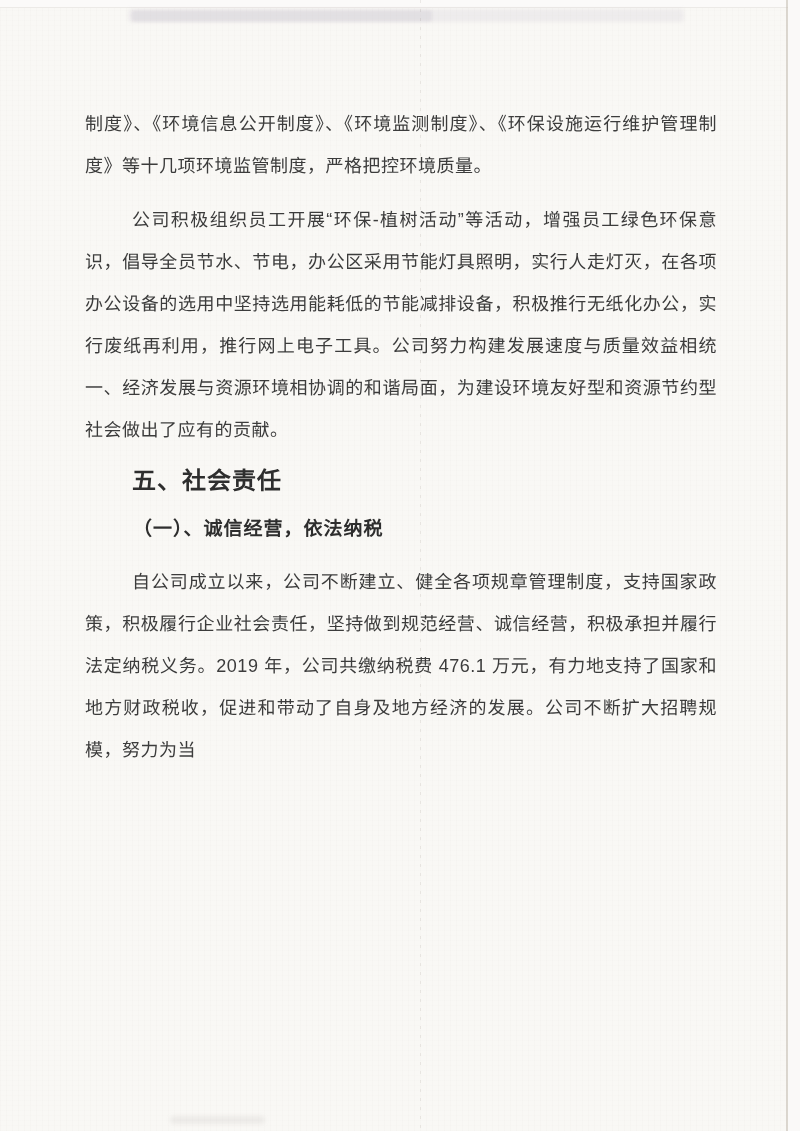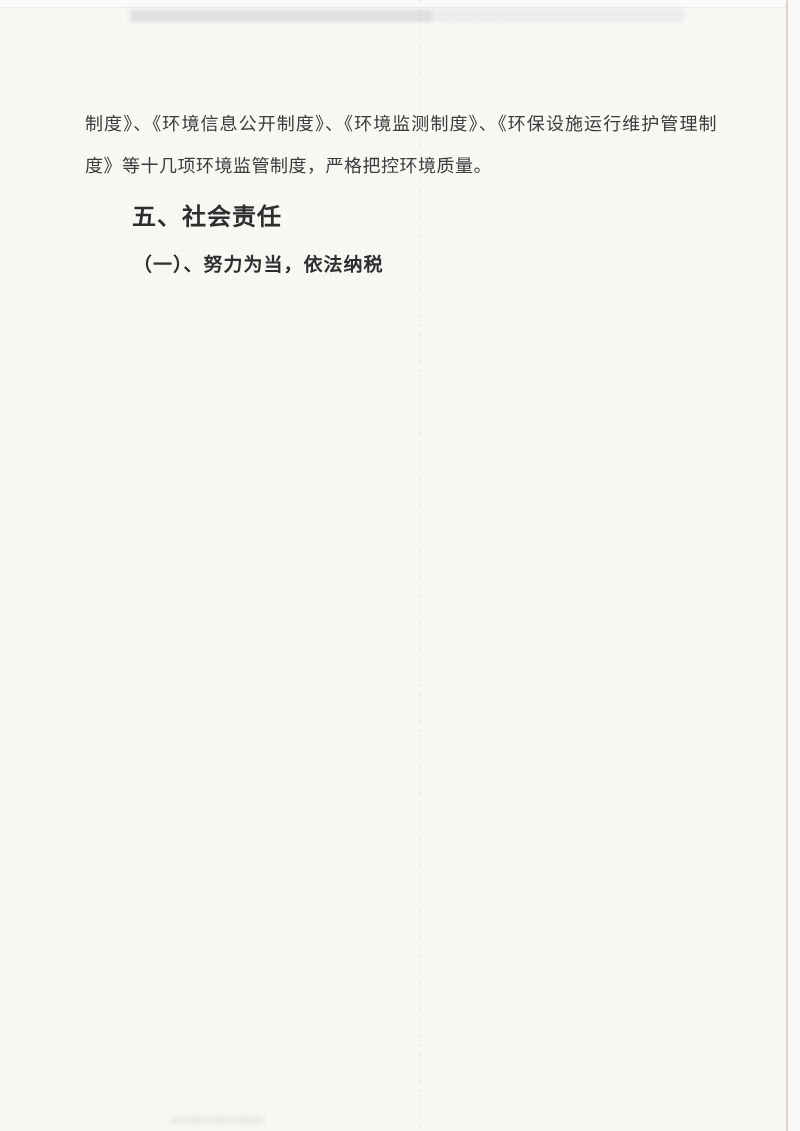--- a/index.html
+++ b/index.html
@@ -123,20 +123,22 @@
   <div class="scan-top-smudge-dense"></div>
   <div class="scan-fold-line"></div>
   <div class="scan-edge-line"></div>
   <div class="scan-edge-margin"></div>
   <div class="scan-bottom-smudge"></div>
 
   <main class="content">
     <p class="para no-indent">制度》、《环境信息公开制度》、《环境监测制度》、《环保设施运行维护管理制度》等十几项环境监管制度，严格把控环境质量。</p>
 
 
+    <p class="para">公司积极组织员工开展“环保-植树活动”等活动，增强员工绿色环保意识，倡导全员节水、节电，办公区采用节能灯具照明，实行人走灯灭，在各项办公设备的选用中坚持选用能耗低的节能减排设备，积极推行无纸化办公，实行废纸再利用，推行网上电子工具。公司努力构建发展速度与质量效益相统一、经济发展与资源环境相协调的和谐局面，为建设环境友好型和资源节约型社会做出了应有的贡献。</p>
 
     <h2 class="heading-l1">五、社会责任</h2>
 
 
-    <h3 class="heading-l2">（一）、努力为当，依法纳税</h3>
+    <h3 class="heading-l2">（一）、诚信经营，依法纳税</h3>
 
+    <p class="para">自公司成立以来，公司不断建立、健全各项规章管理制度，支持国家政策，积极履行企业社会责任，坚持做到规范经营、诚信经营，积极承担并履行法定纳税义务。2019 年，公司共缴纳税费 476.1 万元，有力地支持了国家和地方财政税收，促进和带动了自身及地方经济的发展。公司不断扩大招聘规模，努力为当</p>
   </main>
 </div>
 
 </body></html>

